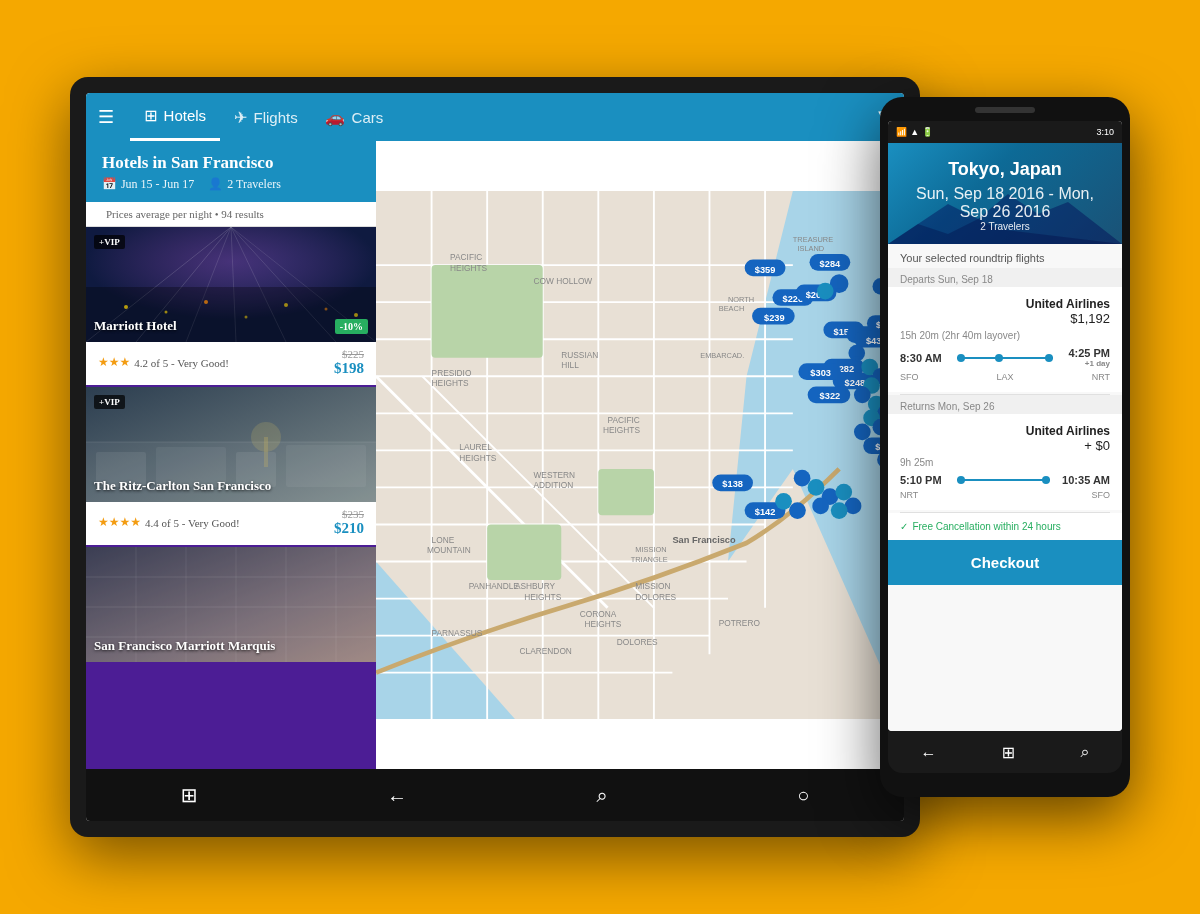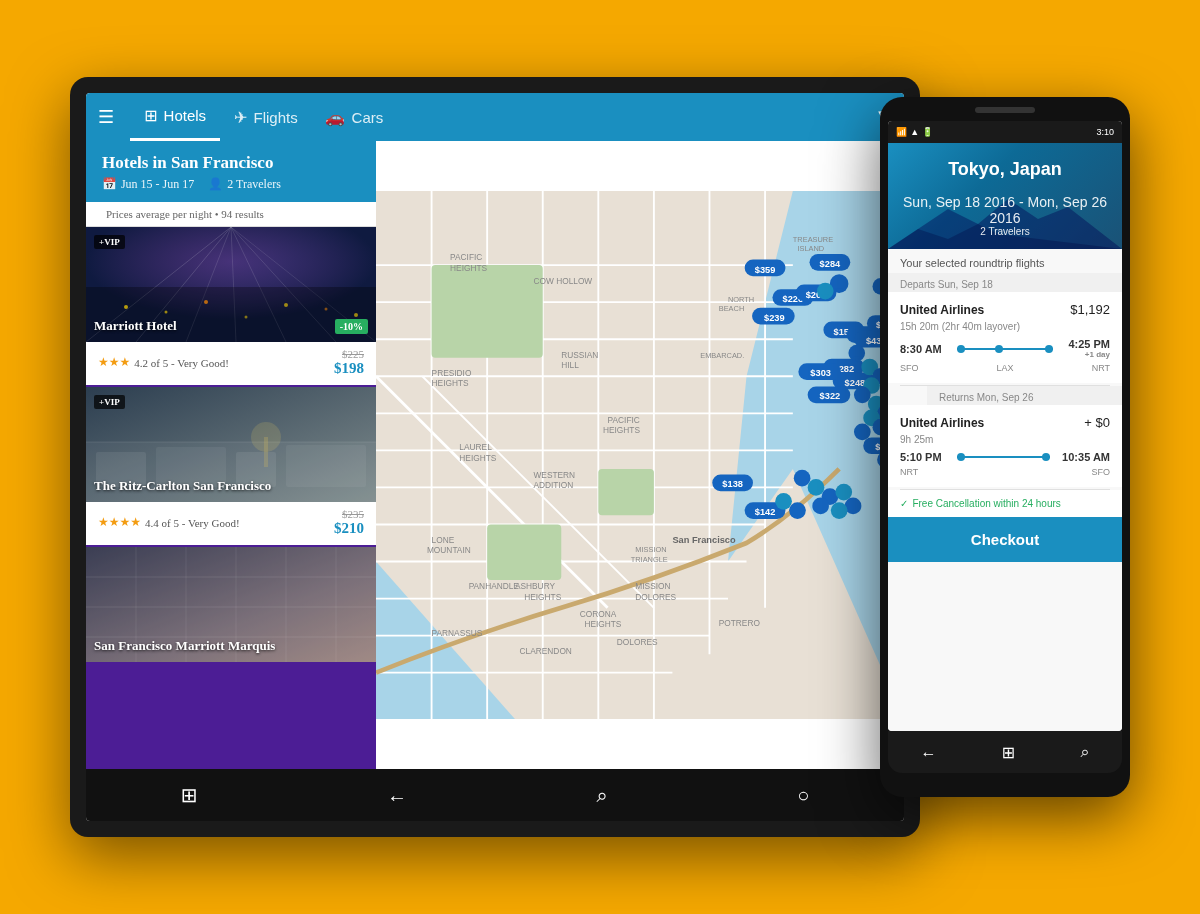--- a/index.html
+++ b/index.html
@@ -276,23 +276,23 @@
     }
     .phone-header-content {
       position: relative;
       z-index: 1;
     }
     .phone-city {
       font-size: 18px;
       font-weight: 700;
     }
     .phone-dates {
-      font-size: 14px;
+      font-size: 16px;
       opacity: 0.9;
-      margin-top: 14px;
+      margin-top: 5px;
     }
     .phone-travelers {
       font-size: 10px;
       opacity: 0.9;
     }
     .phone-body {
       flex: 1;
       background: #f8f8f8;
       overflow-y: auto;
       font-size: 11px;
@@ -304,22 +304,23 @@
       background: #f8f8f8;
     }
     .flight-card {
       background: white;
       margin: 0 0 2px;
       padding: 10px 12px;
     }
     .flight-header {
       display: flex;
       justify-content: space-between;
-      align-items: center;
+      align-items: flex-end;
       margin-bottom: 4px;
+      flex-direction: column;
     }
     .airline-name {
       font-size: 12px;
       font-weight: 600;
       color: #222;
     }
     .flight-price {
       font-size: 13px;
       font-weight: 400;
       color: #222;
@@ -893,21 +894,21 @@
           </div>
           <div class="flight-airports">
             <span>SFO</span>
             <span>LAX</span>
             <span>NRT</span>
           </div>
         </div>
 
         <div class="divider"></div>
 
-        <div style="padding: 6px 12px 2px; font-size: 10px; color: #888; background: #f0f0f0; margin-left: 39px;">Returns Mon, Sep 26</div>
+        <div style="padding: 6px 12px 2px; font-size: 10px; color: #888; background: #f0f0f0;">Returns Mon, Sep 26</div>
         <div class="flight-card">
           <div class="flight-header">
             <span class="airline-name">United Airlines</span>
             <span class="flight-price">+ $0</span>
           </div>
           <div class="flight-duration">9h 25m</div>
           <div class="flight-timeline">
             <span class="flight-time">5:10 PM</span>
             <div class="flight-line-container">
               <div class="flight-line">

